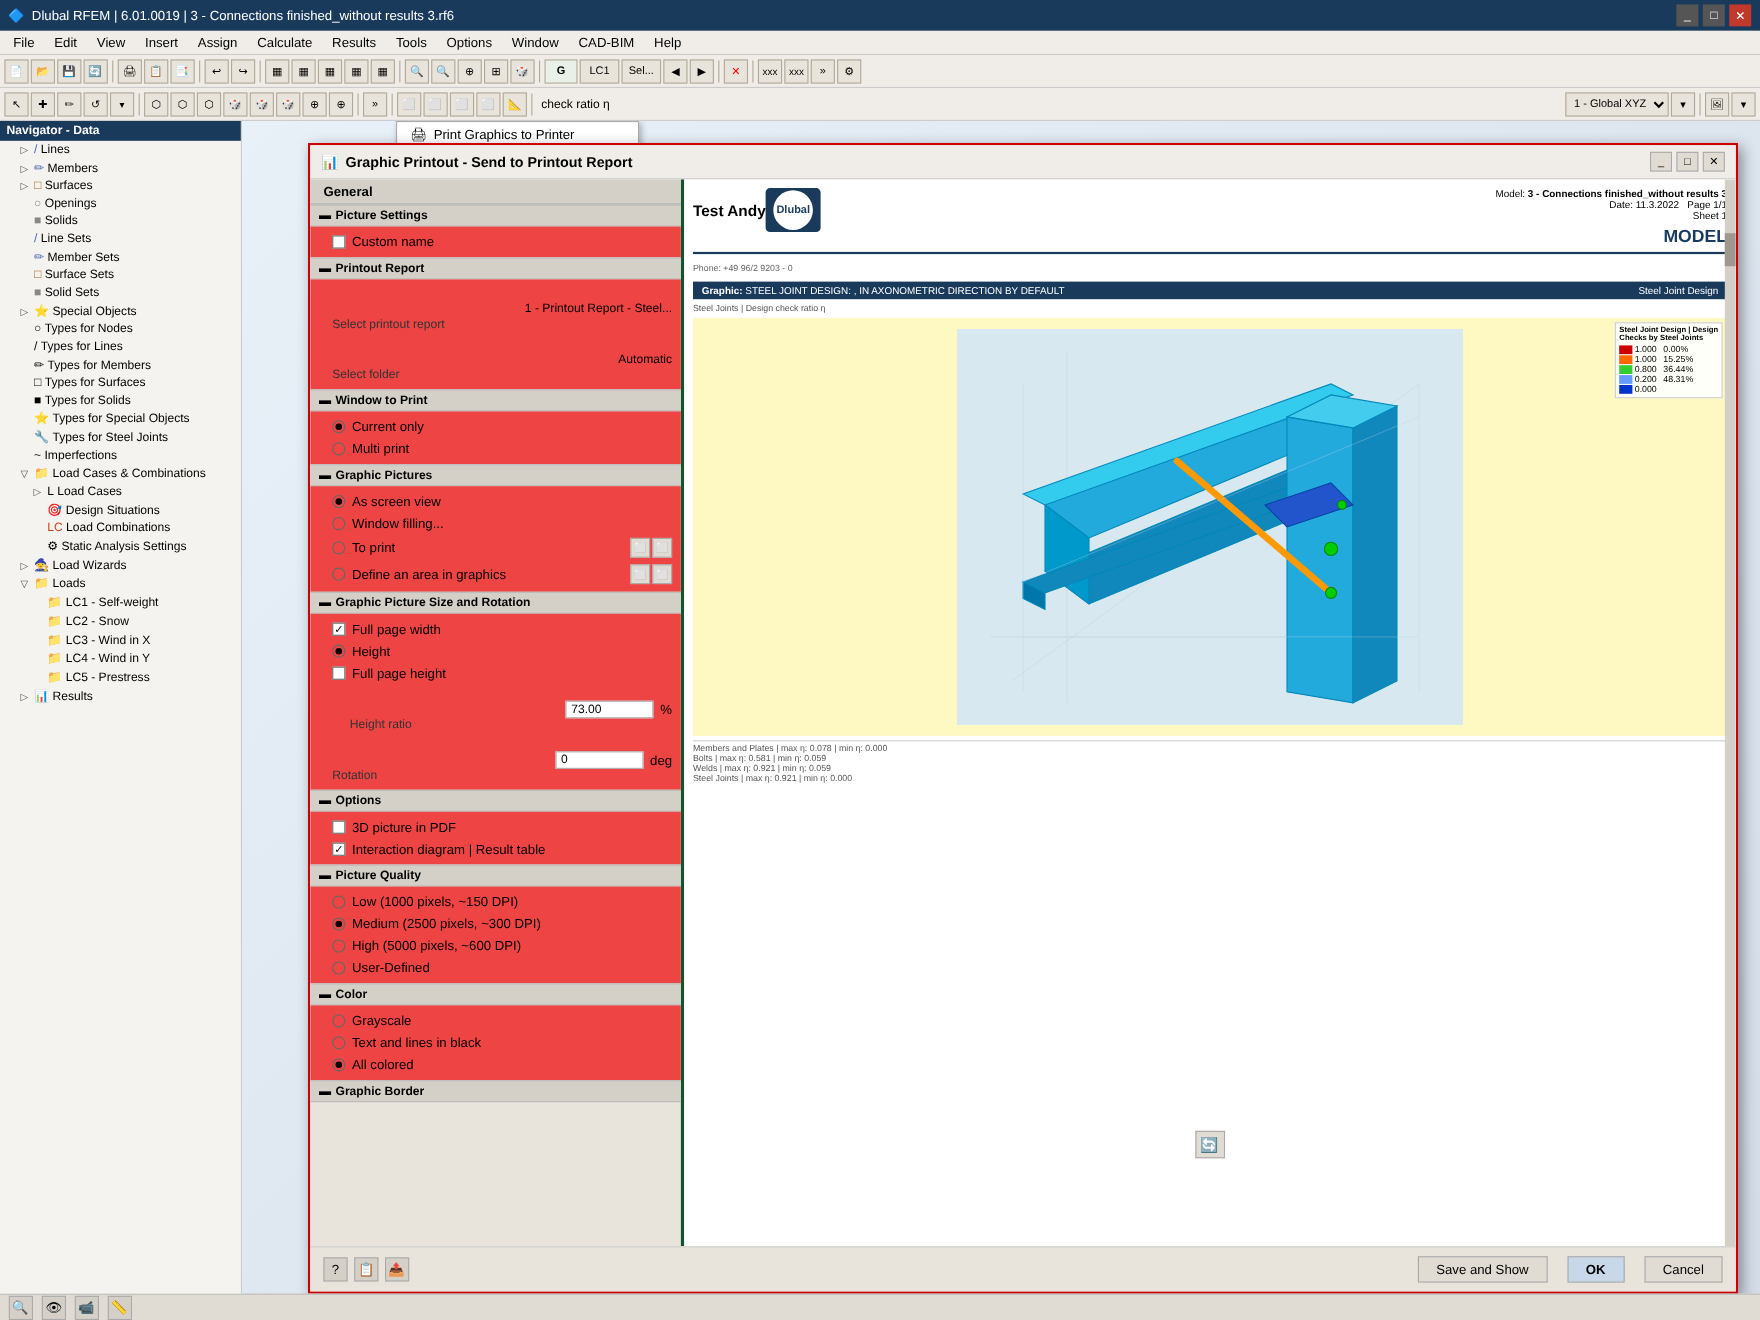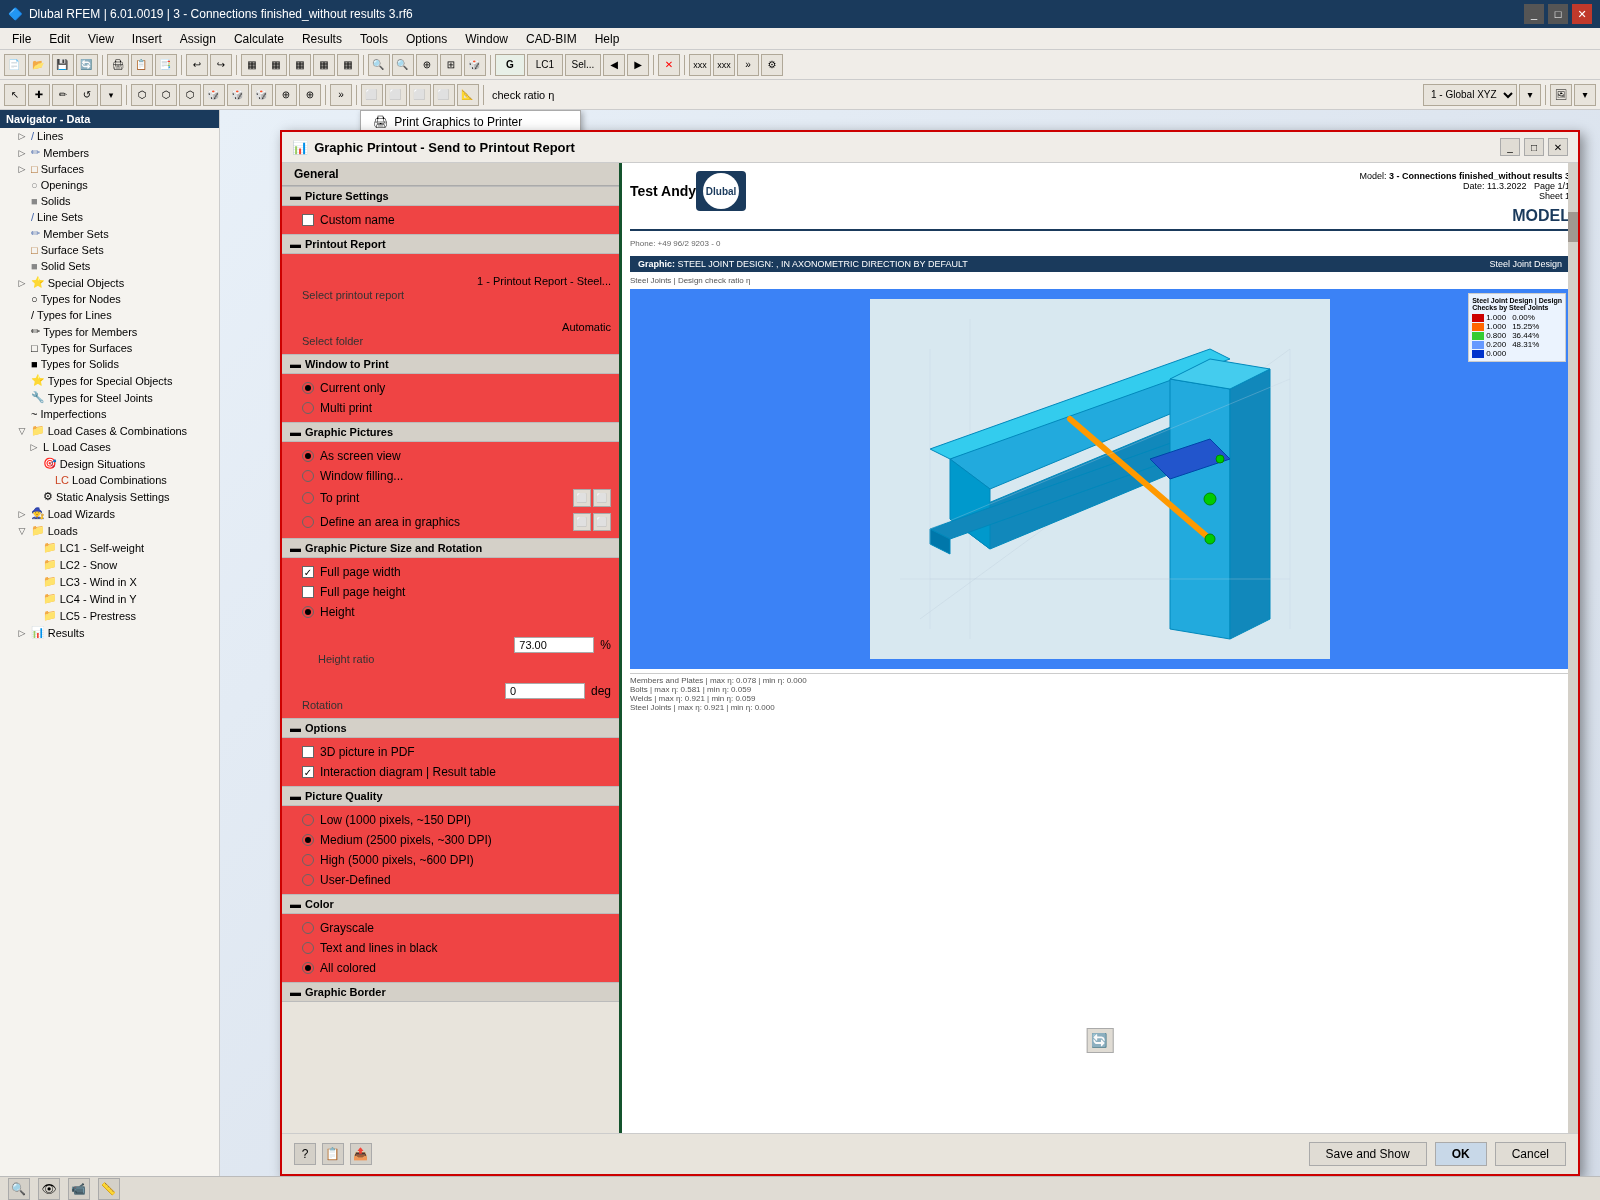--- a/index.html
+++ b/index.html
@@ -71,32 +71,32 @@
     .checkbox-btn { width: 12px; height: 12px; border: 1px solid #666; display: inline-flex; align-items: center; justify-content: center; flex-shrink: 0; background: white; }
     .checkbox-btn.checked { background: white; }
     .checkbox-btn.checked::after { content: '✓'; font-size: 10px; color: #000; }
     .size-input { width: 18px; height: 18px; background: #e0dcd4; border: 1px solid #aaa; display: flex; align-items: center; justify-content: center; font-size: 9px; cursor: pointer; }
 
     
     .preview-content { padding: 8px; height: 100%; overflow: auto; font-size: 9px; }
     .preview-header { display: flex; justify-content: space-between; align-items: flex-start; margin-bottom: 8px; padding-bottom: 4px; border-bottom: 2px solid #1a3a5c; }
     .preview-logo { width: 50px; height: 40px; background: #1a3a5c; display: flex; align-items: center; justify-content: center; color: white; font-size: 10px; font-weight: bold; border-radius: 4px; }
     .preview-graphic-title { background: #1a3a5c; color: white; padding: 3px 8px; font-size: 9px; display: flex; justify-content: space-between; margin: 8px 0 4px 0; }
-    .preview-3d { background: #3b82f6; height: 380px; display: flex; align-items: center; justify-content: center; position: relative; overflow: hidden; }
+    .preview-3d { background: #fef9c3; height: 380px; display: flex; align-items: center; justify-content: center; position: relative; overflow: hidden; }
     .preview-legend { position: absolute; right: 4px; top: 4px; background: rgba(255,255,255,0.9); border: 1px solid #ccc; font-size: 8px; padding: 3px; }
     .legend-row { display: flex; align-items: center; gap: 2px; }
     .legend-color { width: 12px; height: 8px; }
 
     
     .preview-footer { font-size: 8px; color: #555; margin-top: 4px; border-top: 1px solid #ccc; padding-top: 2px; }
 
     
     .dialog-footer { background: #e8e4dc; border-top: 1px solid #ccc; padding: 8px 12px; display: flex; align-items: center; justify-content: space-between; }
     .dialog-footer-left { display: flex; gap: 6px; }
-    .dialog-footer-right { display: flex; gap: 8px; }
+    .dialog-footer-right { display: flex; gap: 18px; }
     .footer-icon-btn { width: 22px; height: 22px; background: #d4d0c8; border: 1px solid #aaa; cursor: pointer; display: flex; align-items: center; justify-content: center; font-size: 12px; }
     .action-btn { padding: 4px 16px; background: #e0dcd4; border: 1px solid #aaa; cursor: pointer; font-size: 12px; }
     .action-btn.primary { background: #c8d8e8; font-weight: bold; }
 
     
     ::-webkit-scrollbar { width: 8px; height: 8px; }
     ::-webkit-scrollbar-track { background: #e0dcd4; }
     ::-webkit-scrollbar-thumb { background: #a09890; border: 1px solid #888; }
 
     
@@ -225,21 +225,21 @@
       <div class="nav-item nav-indent-1"><span class="nav-expand"></span><span>/</span> Types for Lines</div>
       <div class="nav-item nav-indent-1"><span class="nav-expand"></span><span>✏</span> Types for Members</div>
       <div class="nav-item nav-indent-1"><span class="nav-expand"></span><span>□</span> Types for Surfaces</div>
       <div class="nav-item nav-indent-1"><span class="nav-expand"></span><span>■</span> Types for Solids</div>
       <div class="nav-item nav-indent-1"><span class="nav-expand"></span><span>⭐</span> Types for Special Objects</div>
       <div class="nav-item nav-indent-1"><span class="nav-expand"></span><span>🔧</span> Types for Steel Joints</div>
       <div class="nav-item nav-indent-1"><span class="nav-expand"></span><span>~</span> Imperfections</div>
       <div class="nav-item nav-indent-1"><span class="nav-expand">▽</span><span style="color:#aa8833;">📁</span> Load Cases &amp; Combinations</div>
       <div class="nav-item nav-indent-2"><span class="nav-expand">▷</span><span>L</span> Load Cases</div>
       <div class="nav-item nav-indent-2"><span class="nav-expand"></span><span style="color:#cc4422;">🎯</span> Design Situations</div>
-      <div class="nav-item nav-indent-2"><span class="nav-expand"></span><span style="color:#cc4422;margin-left:12px;">LC</span> Load Combinations</div>
+      <div class="nav-item nav-indent-2"><span class="nav-expand"></span><span style="color:#cc4422;">LC</span> Load Combinations</div>
       <div class="nav-item nav-indent-2"><span class="nav-expand"></span><span>⚙</span> Static Analysis Settings</div>
       <div class="nav-item nav-indent-1"><span class="nav-expand">▷</span><span>🧙</span> Load Wizards</div>
       <div class="nav-item nav-indent-1"><span class="nav-expand">▽</span><span style="color:#aa8833;">📁</span> Loads</div>
       <div class="nav-item nav-indent-2"><span class="nav-expand"></span><span style="color:#aa8833;">📁</span> LC1 - Self-weight</div>
       <div class="nav-item nav-indent-2"><span class="nav-expand"></span><span style="color:#aa8833;">📁</span> LC2 - Snow</div>
       <div class="nav-item nav-indent-2"><span class="nav-expand"></span><span style="color:#aa8833;">📁</span> LC3 - Wind in X</div>
       <div class="nav-item nav-indent-2"><span class="nav-expand"></span><span style="color:#aa8833;">📁</span> LC4 - Wind in Y</div>
       <div class="nav-item nav-indent-2"><span class="nav-expand"></span><span style="color:#aa8833;">📁</span> LC5 - Prestress</div>
       <div class="nav-item nav-indent-1"><span class="nav-expand">▷</span><span style="color:#4466aa;">📊</span> Results</div>
     </div>
@@ -395,26 +395,26 @@
               <div class="section-header">
                 <span>▬</span>
                 <span>Graphic Picture Size and Rotation</span>
               </div>
               <div class="section-content">
                 <div class="form-row">
                   <div class="checkbox-btn checked"></div>
                   <span>Full page width</span>
                 </div>
                 <div class="form-row">
+                  <div class="radio-btn checked"></div>
+                  <span>Height</span>
+                </div>
+                <div class="form-row">
                   <div class="checkbox-btn"></div>
                   <span>Full page height</span>
-                </div>
-                <div class="form-row">
-                  <div class="radio-btn checked"></div>
-                  <span>Height</span>
                 </div>
                 <div class="form-row" style="padding-left:16px;">
                   <span class="form-label">Height ratio</span>
                   <input type="text" class="form-input" style="width: 50px;" value="73.00">
                   <span>%</span>
                 </div>
                 <div class="form-row">
                   <span class="form-label">Rotation</span>
                   <input type="text" class="form-input" style="width: 40px;" value="0">
                   <span>deg</span>

